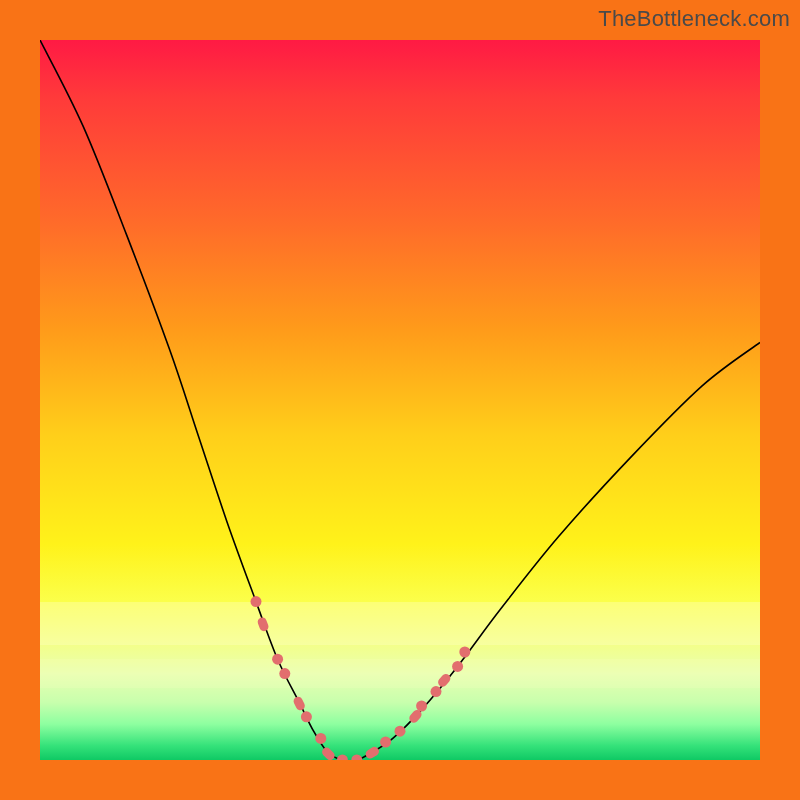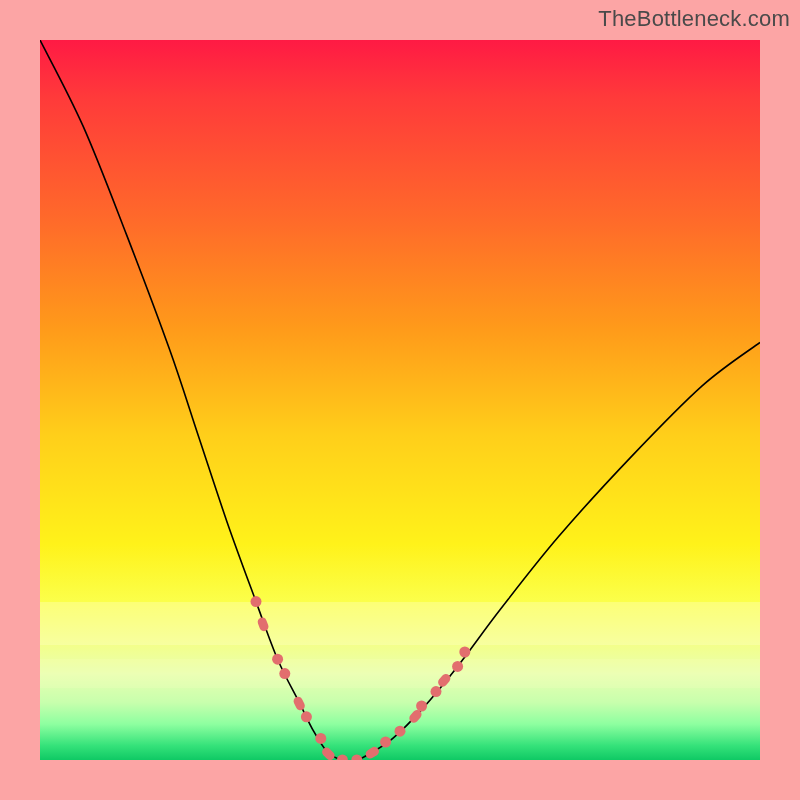--- a/index.html
+++ b/index.html
@@ -10,21 +10,21 @@
     background: #000;
     overflow: hidden;
     font-family: Arial, Helvetica, sans-serif;
   }
   .frame {
     position: absolute;
     left: 0;
     top: 0;
     width: 800px;
     height: 800px;
-    background: #fca5a5;
+    background: #f97316;
   }
   .plot {
     position: absolute;
     left: 40px;
     top: 40px;
     width: 720px;
     height: 720px;
     background: linear-gradient(
       to bottom,
       #ff1a44 0%,

